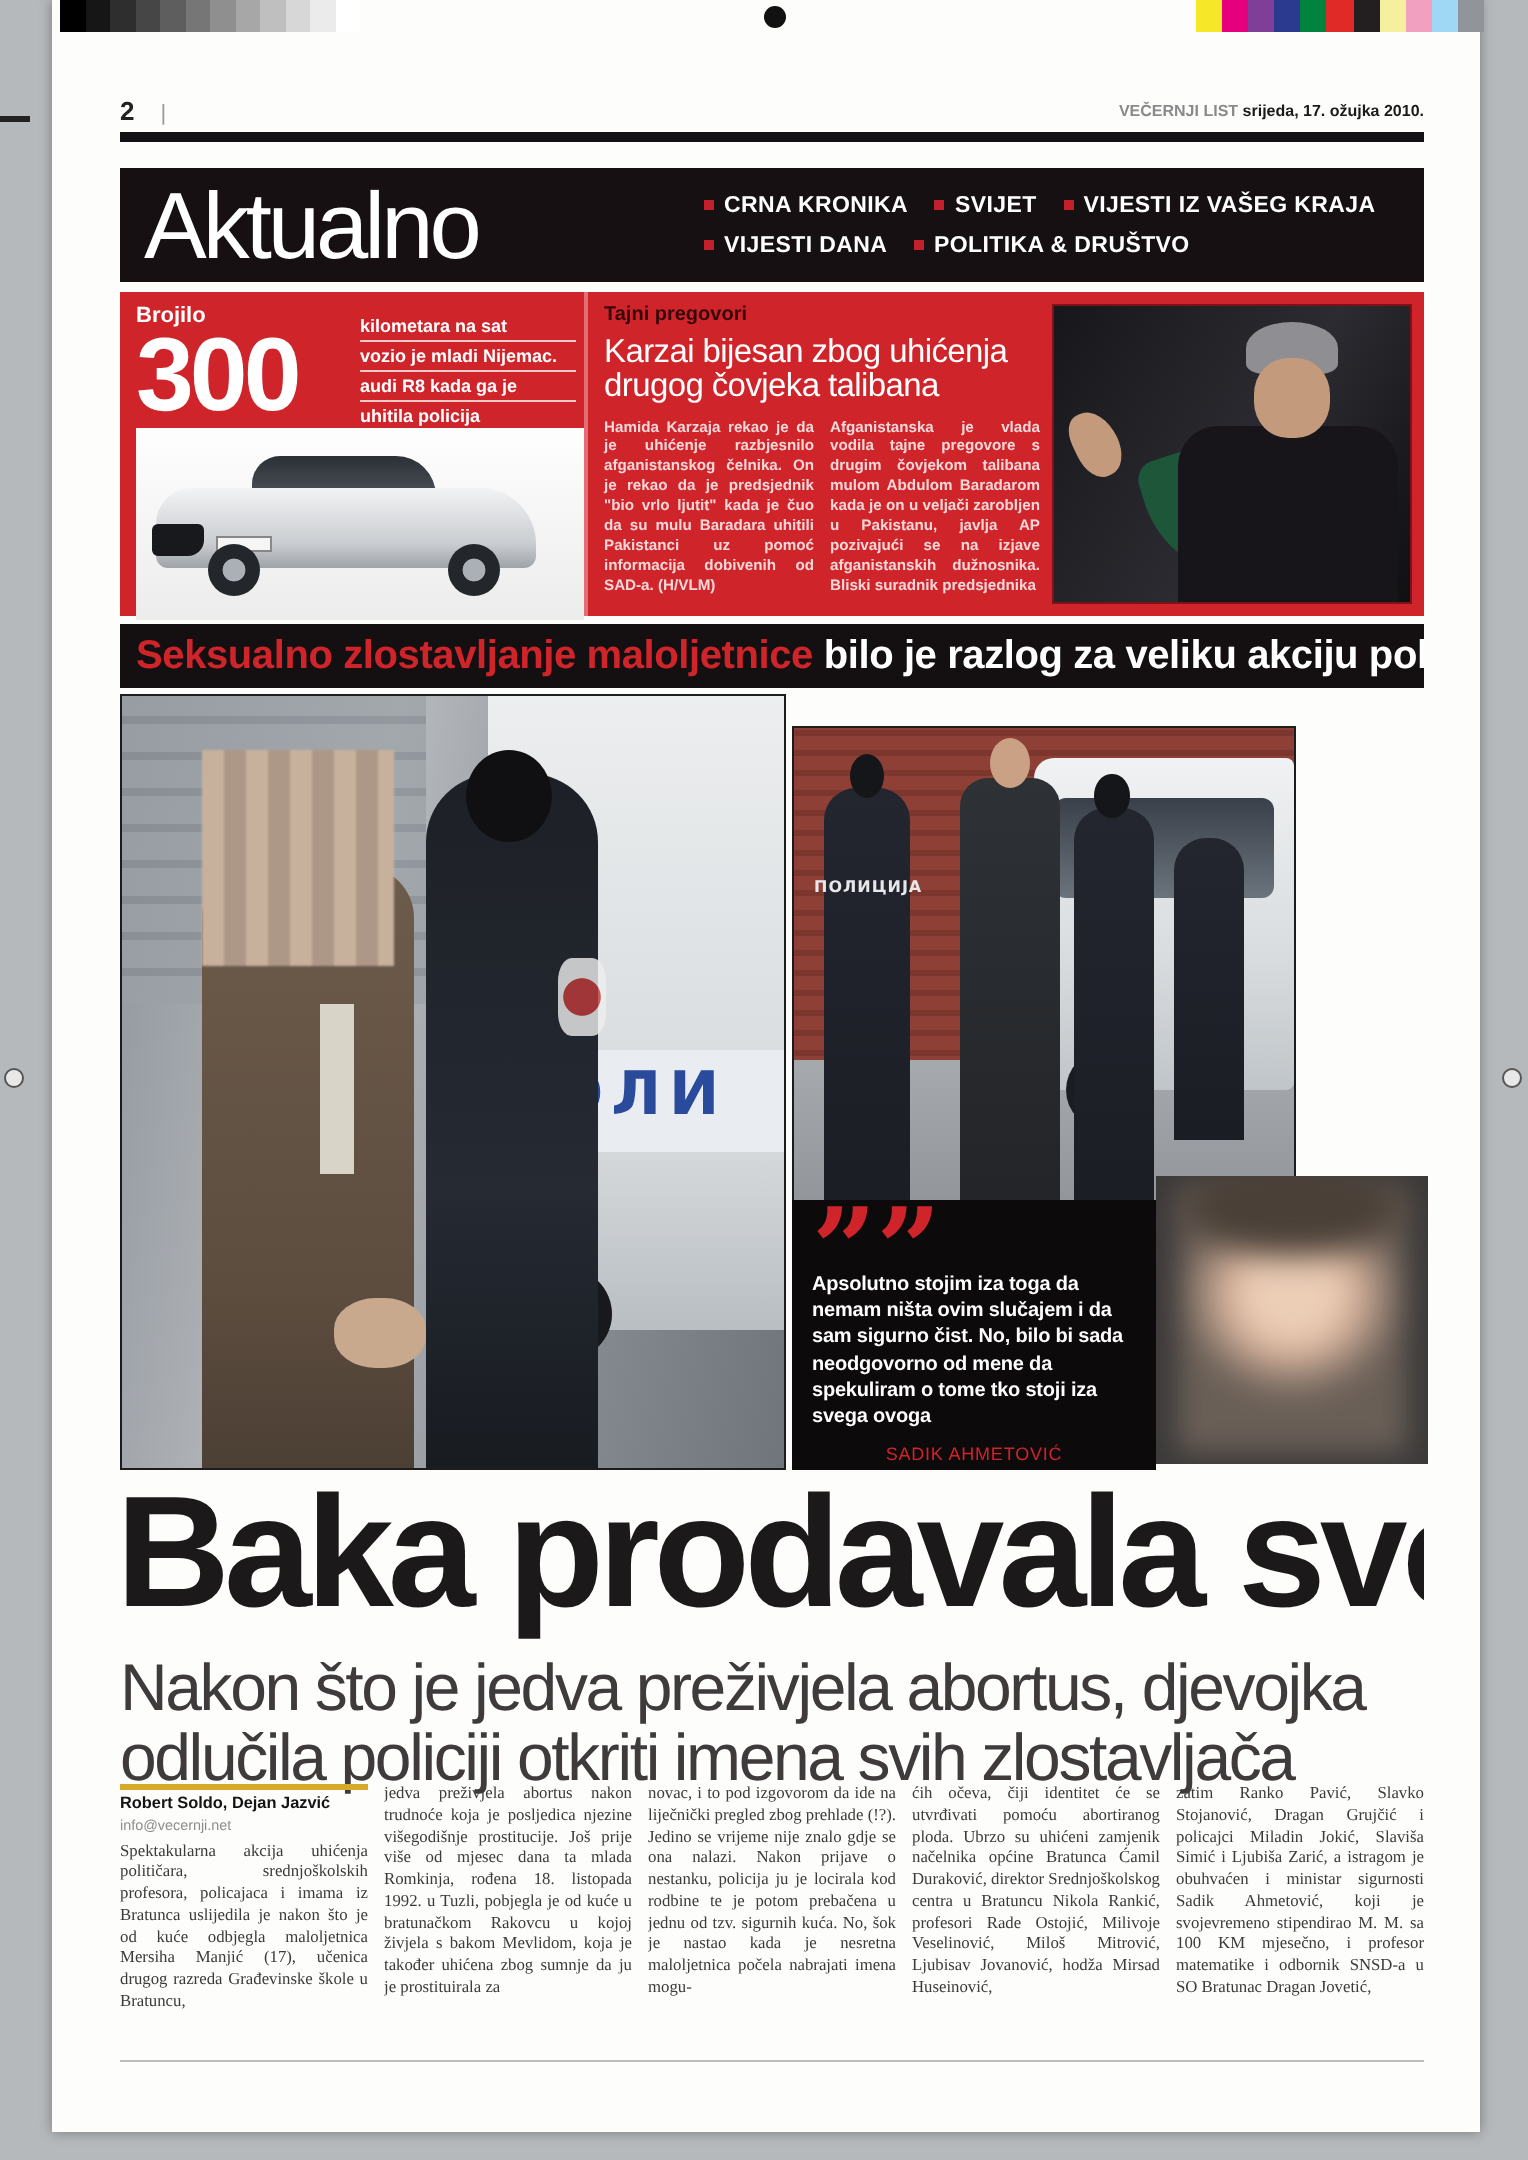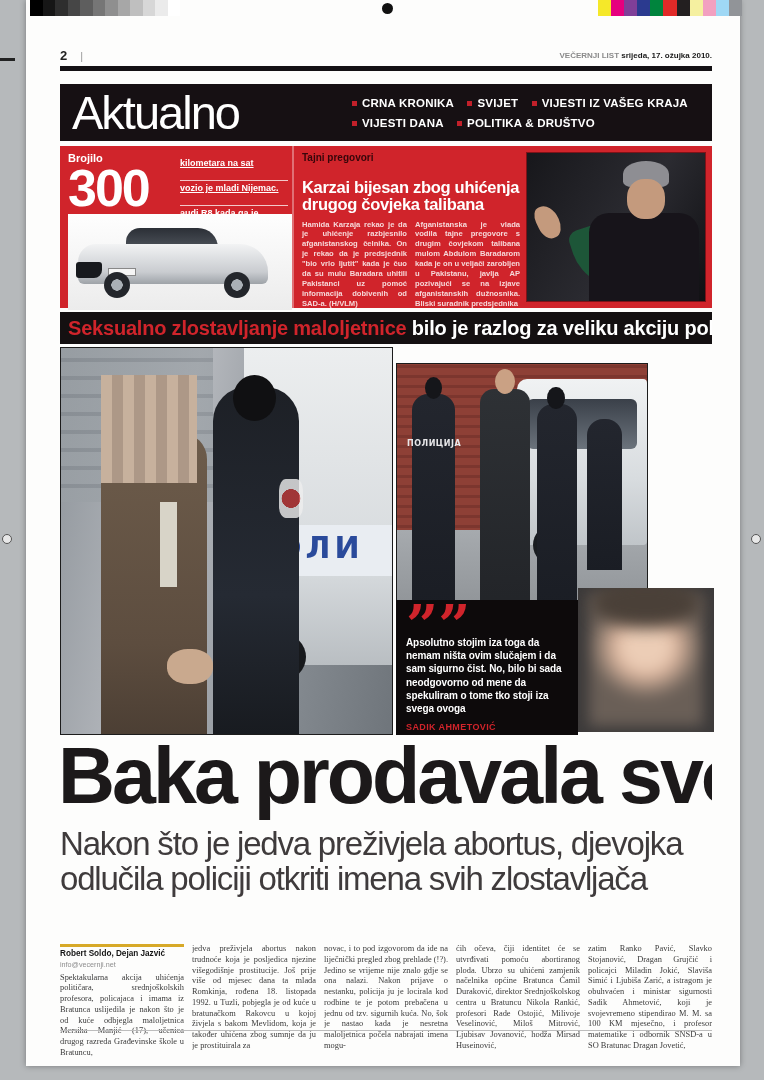--- a/index.html
+++ b/index.html
@@ -33,32 +33,32 @@
   .section-nav { position:absolute; left:292px; top:10px; font-size:11.5px; font-weight:bold; letter-spacing:.2px; line-height:1.7; }
   .bullet { display:inline-block; width:5px; height:5px; background:#c2202a; margin:0 5px 1px 0; vertical-align:middle; }
   .nav-item { margin-right:10px; white-space:nowrap; }
 
   
   .red-band { position:absolute; left:60px; top:146px; width:652px; height:162px; background:#d0242b; color:#fff; }
   .brojilo { position:absolute; left:8px; top:6px; width:222px; height:150px; }
   .brojilo-label { font-size:11px; font-weight:bold; }
   .brojilo-num { font-size:52px; font-weight:bold; line-height:.95; letter-spacing:-2px; }
   .brojilo-lines { position:absolute; left:112px; top:4px; width:108px; font-size:9px; font-weight:bold; }
-  .brojilo-lines .bl { border-bottom:1px solid rgba(255,255,255,.75); padding:2px 0 12px;text-decoration:underline; }
+  .brojilo-lines .bl { border-bottom:1px solid rgba(255,255,255,.75); padding:2px 0 2px; }
   .brojilo-credit { text-align:right; font-size:7.5px; margin-top:4px; color:#f3d5d6; font-weight:bold; }
   .car-photo { position:absolute; left:0px; top:62px; width:224px; height:96px; background:linear-gradient(#fefefe,#ececec); overflow:hidden; }
   .car-body { position:absolute; left:10px; top:30px; width:190px; height:40px; background:linear-gradient(#f2f3f4,#c9ccd0 70%,#9ea3a8); border-radius:18px 28px 6px 6px; }
   .car-glass { position:absolute; left:58px; top:14px; width:92px; height:26px; background:linear-gradient(#2b2f36,#565c64); border-radius:14px 20px 0 0; }
   .car-wheel { position:absolute; top:58px; width:26px; height:26px; background:radial-gradient(circle at 50% 50%, #aab0b6 0 30%, #23262b 32% 100%); border-radius:50%; }
   .car-grille { position:absolute; left:8px; top:48px; width:26px; height:16px; background:#17191d; border-radius:3px 3px 8px 3px; }
   .car-plate { position:absolute; left:40px; top:54px; width:28px; height:8px; background:#f5f5f5; border:1px solid #888; }
   .red-divider { position:absolute; left:232px; top:0; width:2px; height:100%; background:rgba(255,255,255,.35); }
   .karzai-art { position:absolute; left:242px; top:6px; width:218px; }
   .kicker { font-size:10px; font-weight:bold; color:#37060a; }
-  .karzai-head { font-size:16.5px; font-weight:bold; line-height:1.05; letter-spacing:-.3px; margin-top:16px; }
+  .karzai-head { font-size:16.5px; font-weight:normal; line-height:1.05; letter-spacing:-.3px; margin-top:5px; }
   .karzai-cols { display:flex; gap:8px; margin-top:6px; }
   .karzai-cols p { flex:1; font-size:7.6px; line-height:1.3; color:#f6d8d9; font-weight:bold; text-align:justify; }
   .karzai-photo { position:absolute; left:466px; top:6px; width:180px; height:150px; background:linear-gradient(120deg,#17171b,#2b2b31 55%,#101013); overflow:hidden; border:1px solid #7e1218; }
   .kz-cap { position:absolute; left:96px; top:8px; width:46px; height:26px; background:#8e8e93; border-radius:50% 50% 20% 20%; }
   .kz-face { position:absolute; left:100px; top:26px; width:38px; height:40px; background:#c49a7d; border-radius:45%; }
   .kz-body { position:absolute; left:62px; top:60px; width:110px; height:95px; background:#17141a; border-radius:20px 20px 0 0; }
   .kz-shawl { position:absolute; left:48px; top:64px; width:96px; height:70px; background:linear-gradient(115deg,#1d5638 0 60%,#123d27); border-radius:10px 40px 20px 50px; transform:rotate(-18deg); }
   .kz-hand { position:absolute; left:10px; top:52px; width:22px; height:34px; background:#c49a7d; border-radius:40% 60% 50% 50%; transform:rotate(-25deg); }
 
   
@@ -93,34 +93,34 @@
   .pr-head { position:absolute; border-radius:50%; }
   .pr-head1 { left:11%; top:5%; width:7%; height:9%; background:#15161a; }
   .pr-head2 { left:39%; top:2%; width:8%; height:10%; background:#caa184; }
   .pr-head3 { left:60%; top:9%; width:7%; height:9%; background:#15161a; }
   .pr-jacket-label { position:absolute; left:4%; top:30%; width:21%; text-align:center; color:#e8e8ea; font-size:8px; font-weight:bold; font-family:"DejaVu Sans",sans-serif; letter-spacing:.5px; }
 
   
   .quote-box { position:absolute; left:396px; top:600px; width:182px; height:135px; background:#0d0a0b; color:#fff; padding:2px 10px 8px; }
   .quote-glyph { color:#d0242b; font-family:"DejaVu Serif",serif; font-size:56px; line-height:.85; height:34px; overflow:hidden; font-weight:bold; }
   .quote-text { font-size:10px; font-weight:bold; line-height:1.32; letter-spacing:-.1px; }
-  .quote-author { margin-top:7px; font-size:9px; font-weight:bold; color:#d0242b; letter-spacing:.4px; }
+  .quote-author { margin-top:7px; font-size:9px; font-weight:normal; color:#d0242b; letter-spacing:.4px;text-align:center; }
 
   
   .blur-portrait { position:absolute; left:578px; top:588px; width:136px; height:144px; background:#3c3a3a; overflow:hidden; z-index:3; }
   .bp-face { position:absolute; left:8%; top:4%; width:84%; height:92%;
      background:radial-gradient(closest-side at 50% 40%, #eccdb6 0 38%, #d8b39c 55%, #9c8677 78%, #6a5f57 100%);
      filter:blur(7px); }
   .bp-hair { position:absolute; left:10%; top:-6%; width:80%; height:34%; background:#4a4038; border-radius:50%; filter:blur(8px); }
 
   
   .headline-wrap { position:absolute; left:58px; top:735px; width:654px; height:92px; overflow:hidden; }
   .headline { font-size:79px; font-weight:bold; letter-spacing:-3px; color:#1c191a; white-space:nowrap; line-height:1.05; }
   .subhead { position:absolute; left:60px; top:827px; width:660px; font-size:33px; color:#3f3b3c; letter-spacing:-1.2px; line-height:1.06; font-weight:400; }
-  .body-cols { position:absolute; left:60px; top:944px; width:652px; height:114px; display:flex; gap:8px; }
+  .body-cols { position:absolute; left:60px; top:892px; width:652px; height:114px; display:flex; gap:8px; }
   .col { flex:1; font-family:"Liberation Serif",serif; font-size:8.4px; line-height:1.28; color:#3b3b3b; text-align:justify; overflow:hidden; }
   .byline-block { margin-bottom:4px; font-family:"Liberation Sans",sans-serif; }
   .gold-bar { height:3px; background:#d7a928; margin-bottom:2px; }
   .byline { font-size:8.2px; font-weight:bold; color:#141414; }
   .byline-email { font-size:7.2px; color:#8d8d8d; }
   .pullout { flex:0 0 92px; font-family:"Liberation Sans",sans-serif; font-size:12.5px; font-weight:bold; color:#df3a40; line-height:1.28; letter-spacing:-.2px; }
   .bottom-rule { position:absolute; left:60px; top:1030px; width:652px; height:1px; background:#bdbdbd; }
 </style>
 </head>
 <body>

